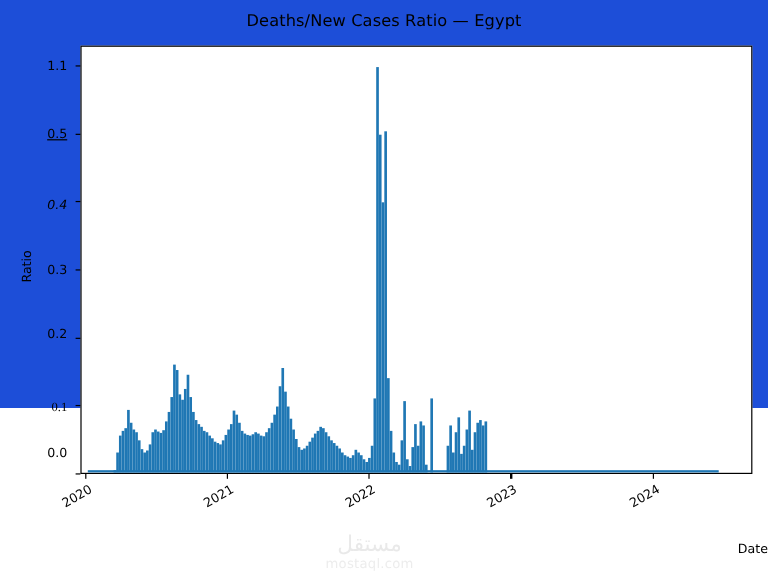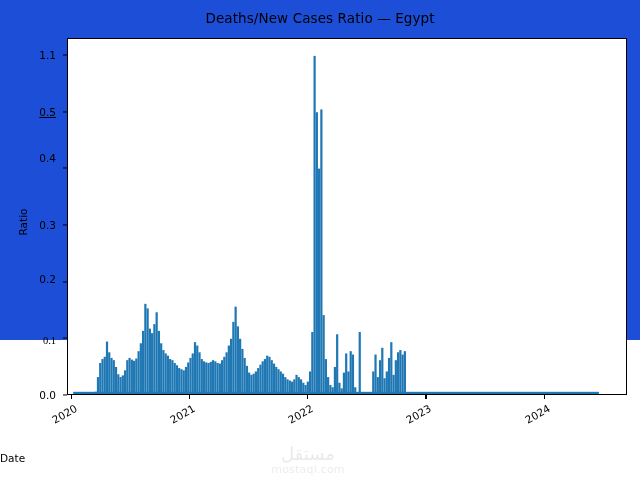--- a/index.html
+++ b/index.html
@@ -113,21 +113,21 @@
     transform: rotate(-30deg);
     transform-origin: right top;
     white-space: nowrap;
     text-align: right;
   }
   #x-axis-label {
     position: absolute;
     left: 0;
     top: 452px;
     width: 640px;
-    text-align: left;
+    text-align: right;
     font-size: 10.5px;
     color: #000000;
   }
   
   #watermark {
     position: absolute;
     left: 248px;
     top: 445px;
     width: 120px;
     text-align: center;
@@ -288,29 +288,29 @@
         <rect x="327.90" y="323.00" width="2.22" height="34.00" fill="#1f77b4"></rect>
         <rect x="330.17" y="315.07" width="2.22" height="41.93" fill="#1f77b4"></rect>
         <rect x="332.43" y="312.80" width="2.22" height="44.20" fill="#1f77b4"></rect>
         <rect x="334.70" y="317.33" width="2.22" height="39.67" fill="#1f77b4"></rect>
         <rect x="336.96" y="313.93" width="2.22" height="43.07" fill="#1f77b4"></rect>
       </svg>
   </div>
 
   <div id="y-axis-ticks">
       <div class="ytick-mark" style="top: 395px;"></div>
-      <div class="ytick-label" style="top: 395px;">0.0</div>
+      <div class="ytick-label" style="top: 378px;">0.0</div>
       <div class="ytick-mark" style="top: 338.333px;"></div>
       <div class="ytick-label" style="top: 340px; font-family: Liberation Serif, serif;">0.1</div>
       <div class="ytick-mark" style="top: 281.667px;"></div>
       <div class="ytick-label" style="top: 279px;">0.2</div>
       <div class="ytick-mark" style="top: 225px;"></div>
       <div class="ytick-label" style="top: 225px;">0.3</div>
       <div class="ytick-mark" style="top: 168.333px;"></div>
-      <div class="ytick-label" style="top: 158px;">0.4</div>
+      <div class="ytick-label" style="top: 171px; font-style: italic;">0.4</div>
       <div class="ytick-mark" style="top: 111.667px;"></div>
       <div class="ytick-label" style="top: 111.667px; text-decoration: underline;">0.5</div>
       <div class="ytick-mark" style="top: 55px;"></div>
       <div class="ytick-label" style="top: 55px;">1.1</div>
     </div>
   <div id="y-axis-label">Ratio</div>
 
   <div id="x-axis-ticks">
       <div class="xtick-mark" style="left: 70.8821px;"></div>
       <div class="xtick-label" style="left: 36.8821px; width: 36px;">2020</div>

